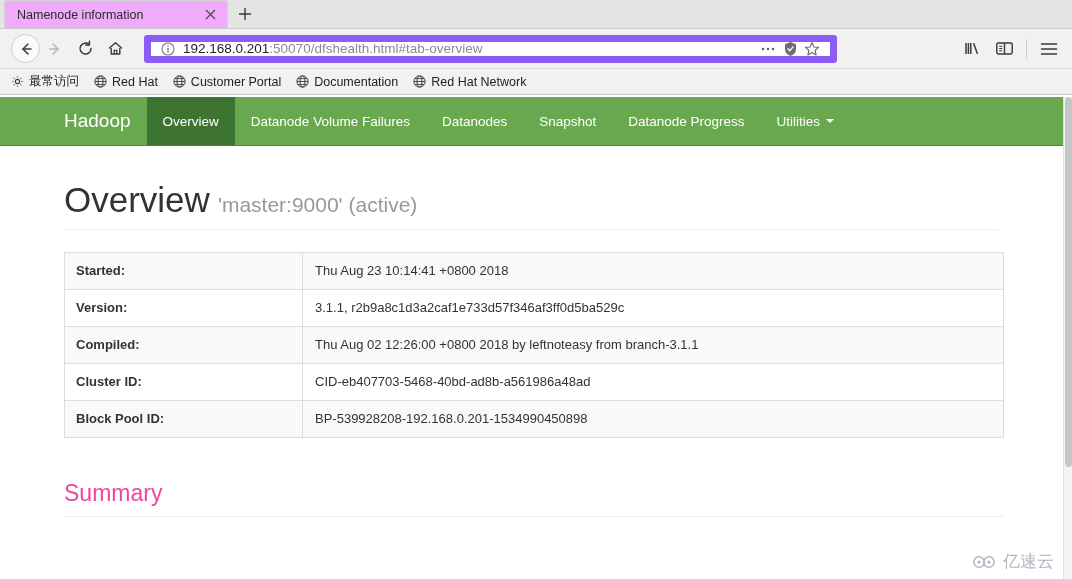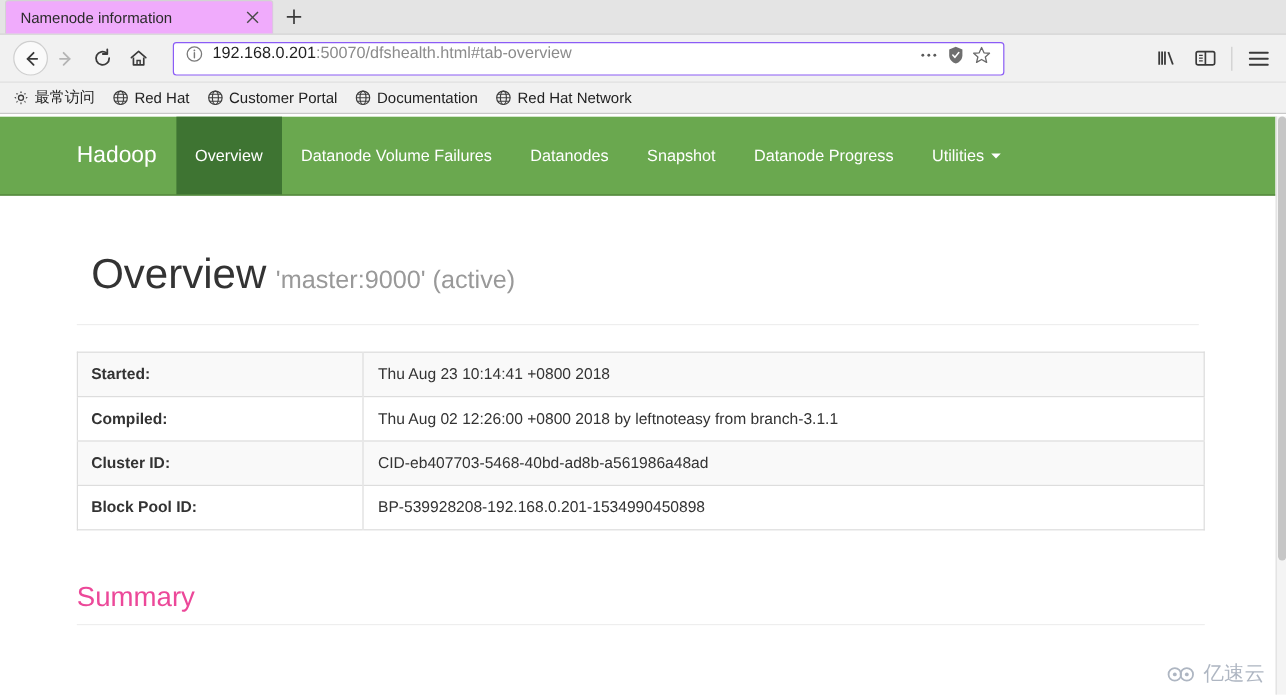--- a/index.html
+++ b/index.html
@@ -76,24 +76,24 @@
     width: 29px; height: 29px;
     margin-left: 3px;
   }
   .navbtn.fwd { color: #b5b5b5; }
 
   .urlbar {
     flex: 1;
     height: 28px;
     margin: 0 10px 0 14px;
     background: #ffffff;
-    border: 1px solid #8b5cf6;
+    border: 7px solid #8b5cf6;
     border-radius: 3px;
     display: flex;
-    align-items: flex-start;
+    align-items: center;
     padding: 0 8px;
     max-width: 693px;
   }
   .url-info {
     width: 18px; height: 18px;
     display: flex; align-items: center; justify-content: center;
     color: #7a7a7a; flex: 0 0 auto;
   }
   .url-text {
     flex: 1;
@@ -150,21 +150,21 @@
   }
   .page {
     width: 1063px;
     height: 482px;
     background: #ffffff;
     position: relative;
   }
 
   
   .hnav {
-    height: 66px;
+    height: 49px;
     background: #6aa84f;
     display: flex;
     align-items: stretch;
     border-bottom: 1px solid #4f8039;
   }
   .hnav-brand {
     display: flex; align-items: center;
     padding: 0 16px 0 64px;
     color: #ffffff;
     font-size: 19px;
@@ -188,21 +188,21 @@
   
   .content { padding: 0 64px; }
 
   .page-header {
     padding-top: 35px;
     padding-bottom: 9px;
     border-bottom: 1px solid #eeeeee;
     margin-bottom: 22px;
   }
   h1.overview {
-    margin: 12px;
+    margin: 0;
     font-size: 35px;
     font-weight: 400;
     color: #333333;
     line-height: 1.1;
   }
   h1.overview small {
     font-size: 21px;
     color: #999999;
     margin-left: 8px;
     font-weight: 400;
@@ -454,20 +454,24 @@
           <h1 class="overview">
             <span>Overview</span><small>'master:9000' (active)</small>
           </h1>
         </div>
 
         <table class="ovtable">
           <tbody>
             <tr>
               <td class="key">Started:</td>
               <td class="val">Thu Aug 23 10:14:41 +0800 2018</td>
+            </tr>
+            <tr>
+              <td class="key">Version:</td>
+              <td class="val">3.1.1, r2b9a8c1d3a2caf1e733d57f346af3ff0d5ba529c</td>
             </tr>
             <tr>
               <td class="key">Compiled:</td>
               <td class="val">Thu Aug 02 12:26:00 +0800 2018 by leftnoteasy from branch-3.1.1</td>
             </tr>
             <tr>
               <td class="key">Cluster ID:</td>
               <td class="val">CID-eb407703-5468-40bd-ad8b-a561986a48ad</td>
             </tr>
             <tr>

